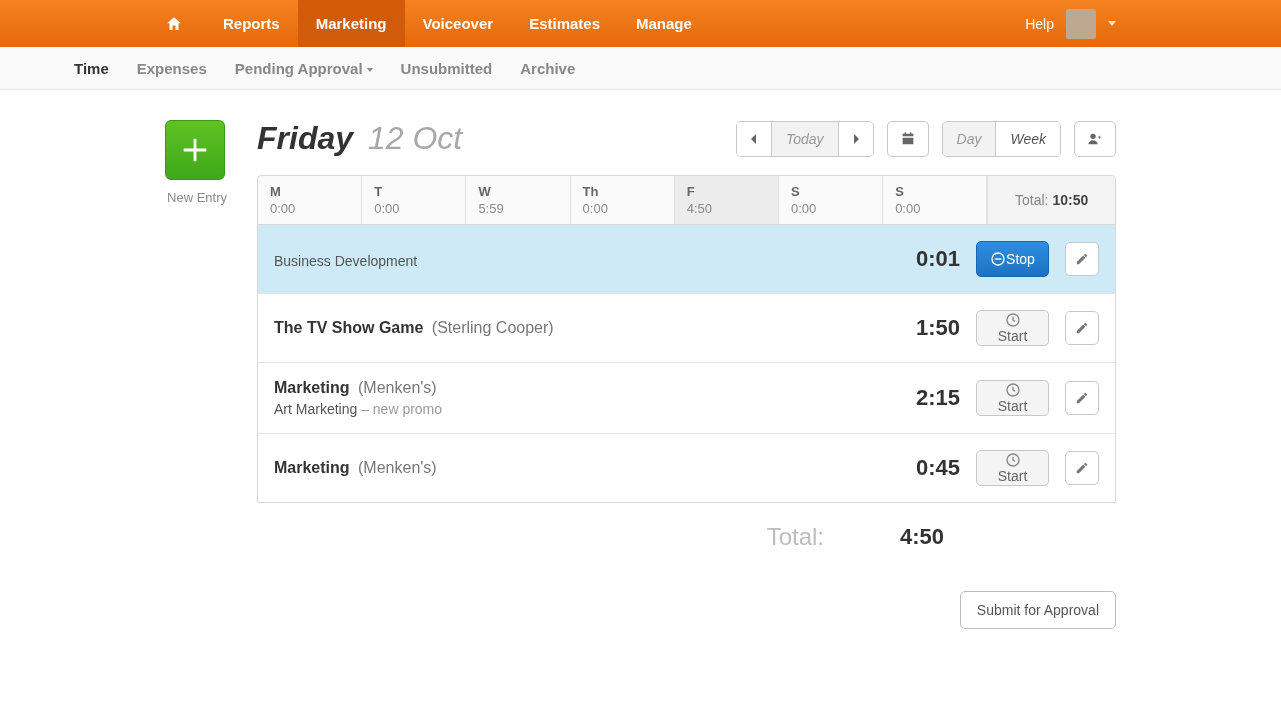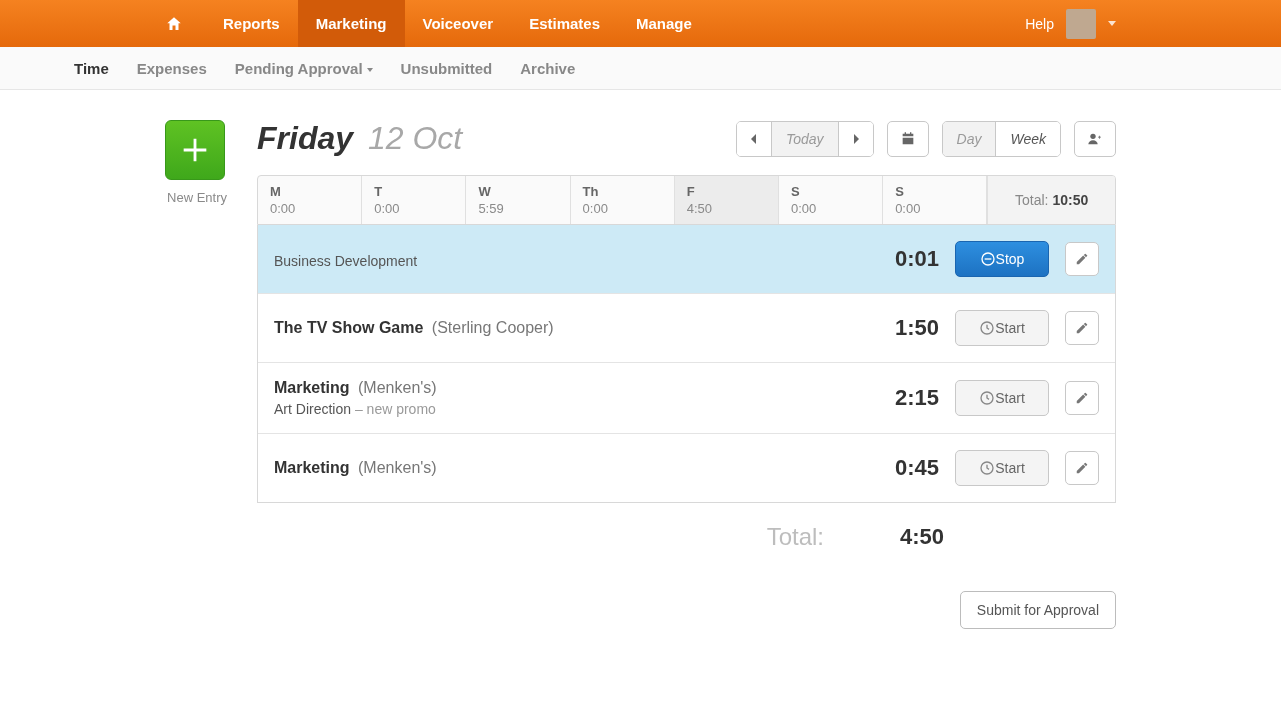--- a/index.html
+++ b/index.html
@@ -223,34 +223,35 @@
   }
   .entry-sub .note { color: #9a9a9a; }
   .entry-time {
     font-size: 22px;
     font-weight: 700;
     color: #333;
     width: 80px;
     text-align: right;
   }
   .entry-action {
-    width: 94px;
+    width: 73px;
     height: 36px;
     border-radius: 5px;
     display: inline-flex;
     align-items: center;
     justify-content: center;
     gap: 0;
     font-size: 14px;
     cursor: pointer;
   }
   .entry-action.start {
     background: #f4f4f4;
     border: 1px solid #c8c8c8;
     color: #666;
+    flex-direction: column;
   }
   .entry-action.stop {
     background: linear-gradient(#2e8fe0, #1d72c2);
     border: 1px solid #1a65b0;
     color: #fff;
   }
   .edit-btn {
     width: 34px; height: 34px;
     border: 1px solid #c8c8c8;
     border-radius: 5px;
@@ -448,21 +449,21 @@
           </div>
           <div class="edit-btn">
             <svg width="14" height="14" viewBox="0 0 24 24" fill="#777">
               <path d="M3 17.25V21h3.75L17.81 9.94l-3.75-3.75zM20.71 7.04a1 1 0 0 0 0-1.41l-2.34-2.34a1 1 0 0 0-1.41 0l-1.83 1.83 3.75 3.75z"></path>
             </svg>
           </div>
         </div>
         <div class="entry">
           <div class="entry-main">
             <div class="entry-title"><span class="proj">Marketing</span><span class="client"> (Menken's)</span></div>
-            <div class="entry-sub"><span>Art Direction</span> <span class="note">– new promo</span></div>
+            <div class="entry-sub"><span>Art Marketing</span> <span class="note">– new promo</span></div>
           </div>
           <div class="entry-time">2:15</div>
           <div class="entry-action start">
             <svg width="16" height="16" viewBox="0 0 24 24" fill="none" stroke="#888" stroke-width="2">
               <circle cx="12" cy="12" r="9"></circle>
               <path d="M12 7v5l3 2"></path>
             </svg>
             <span>Start</span>
           </div>
           <div class="edit-btn">

